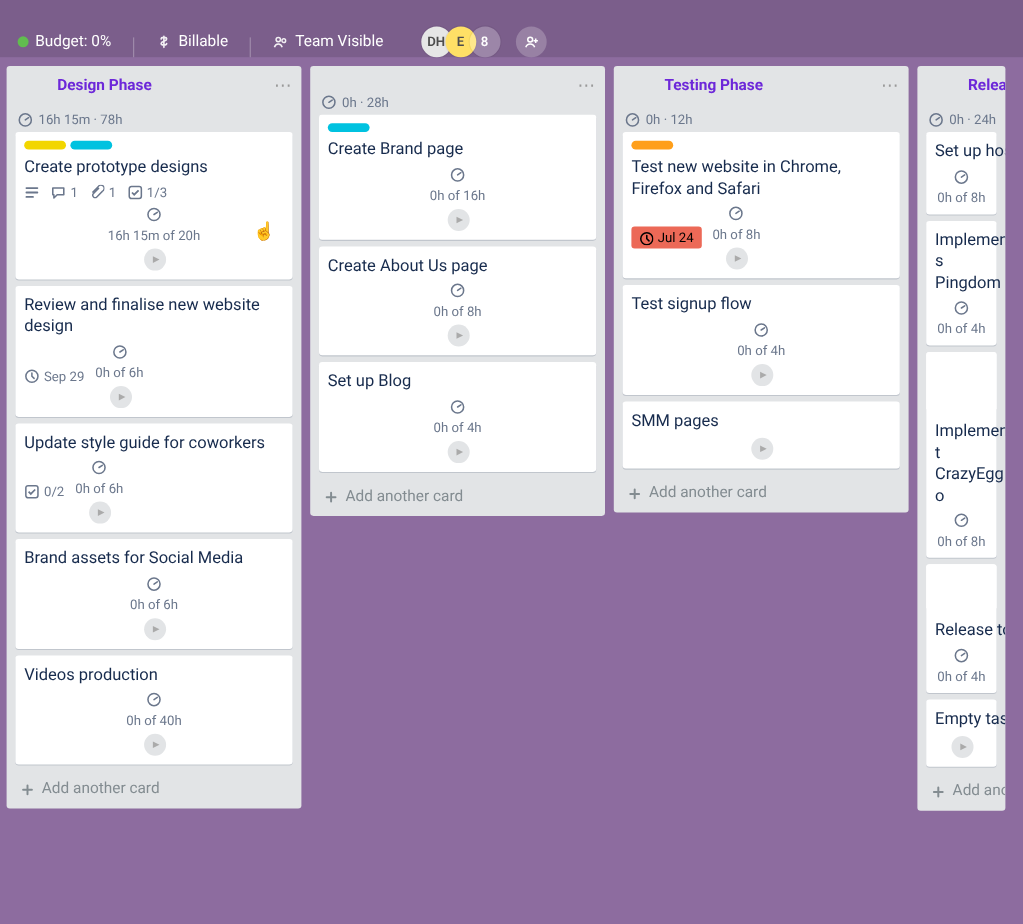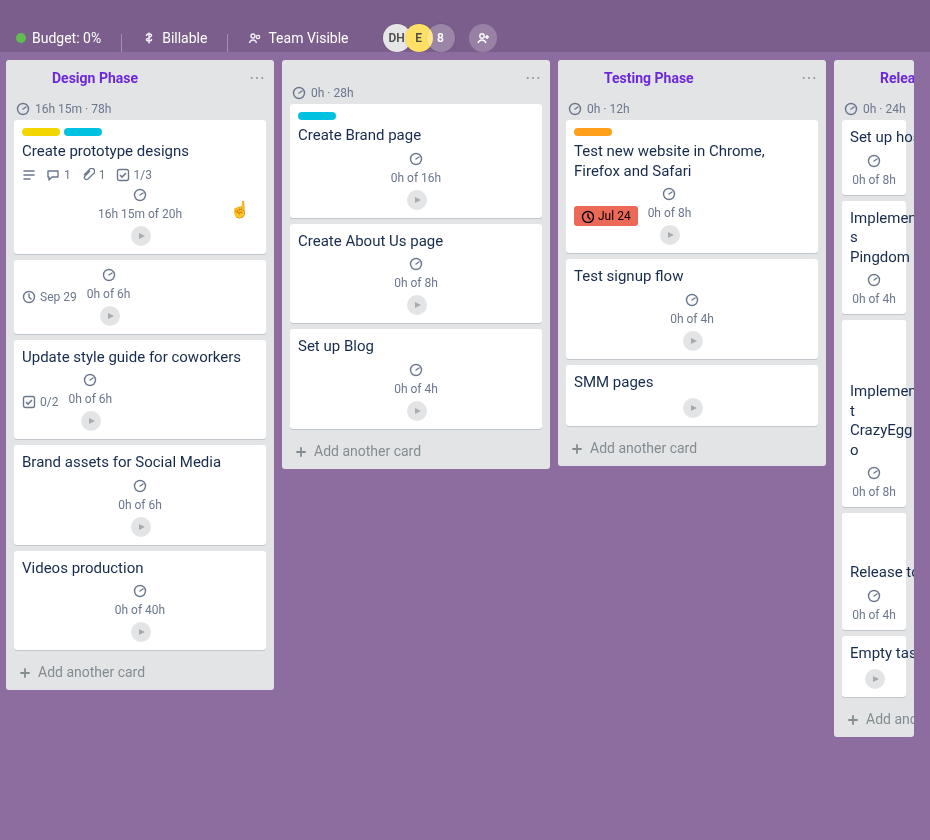--- a/index.html
+++ b/index.html
@@ -262,20 +262,21 @@
           <span>16h 15m of 20h</span>
           <span class="play">
               <svg width="14" height="14">
                 <use href="#i-play"></use>
               </svg>
             </span>
         </div>
       </div>
 
       <div class="card">
+        <div class="card-title">Review and finalise new website design</div>
         <div class="row">
           <span class="badge" style="color:var(--muted);font-size:12px">
             <span>
                 <svg width="14" height="14">
                   <use href="#i-clock"></use>
                 </svg>
               </span>
             <span>Sep 29</span>
           </span>
           <span class="time">

